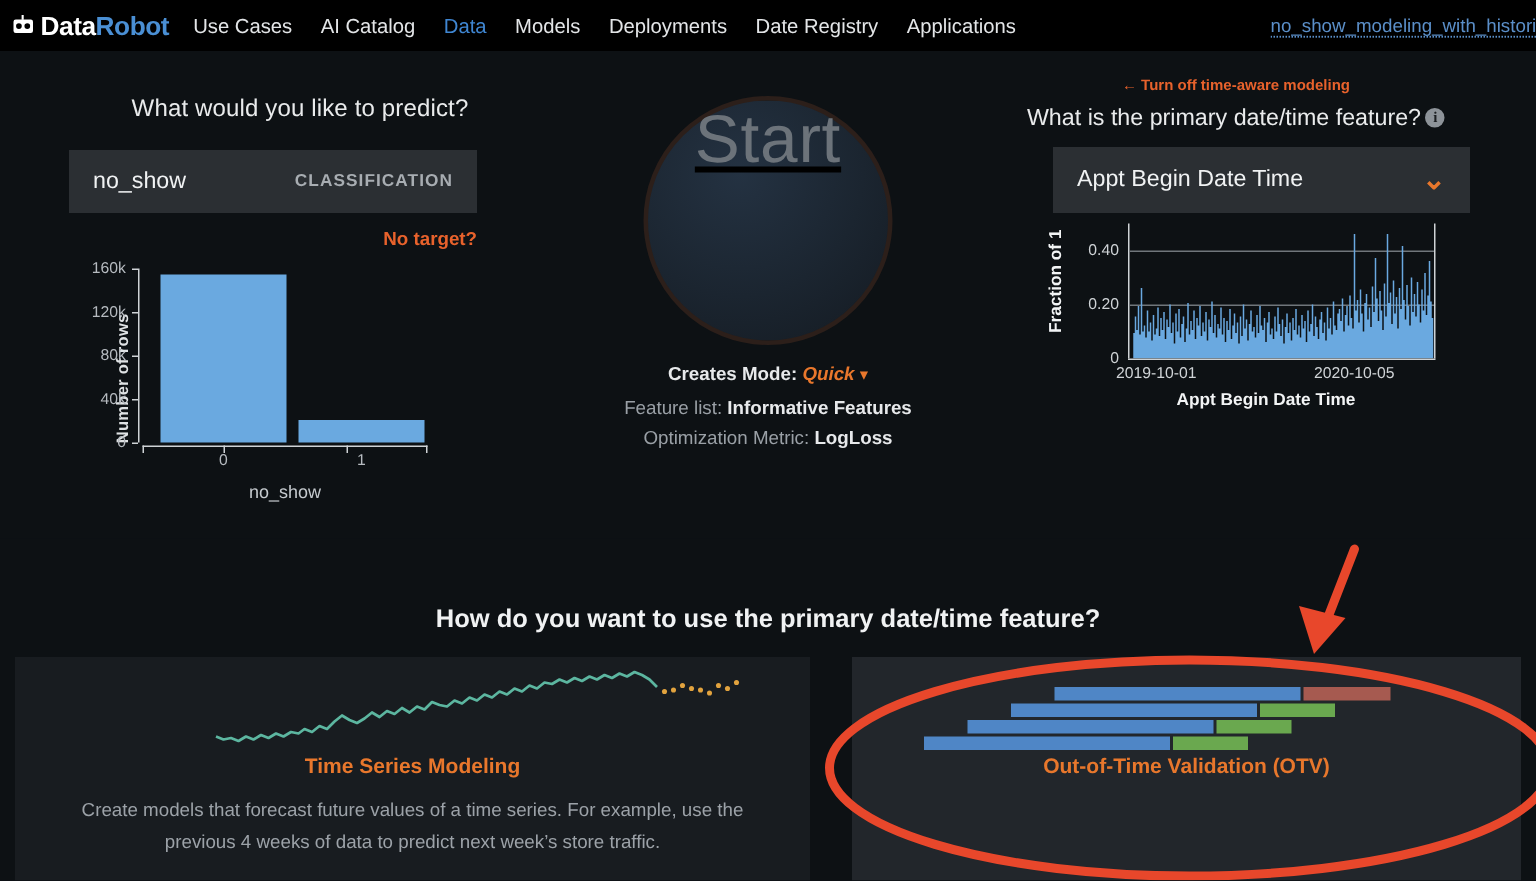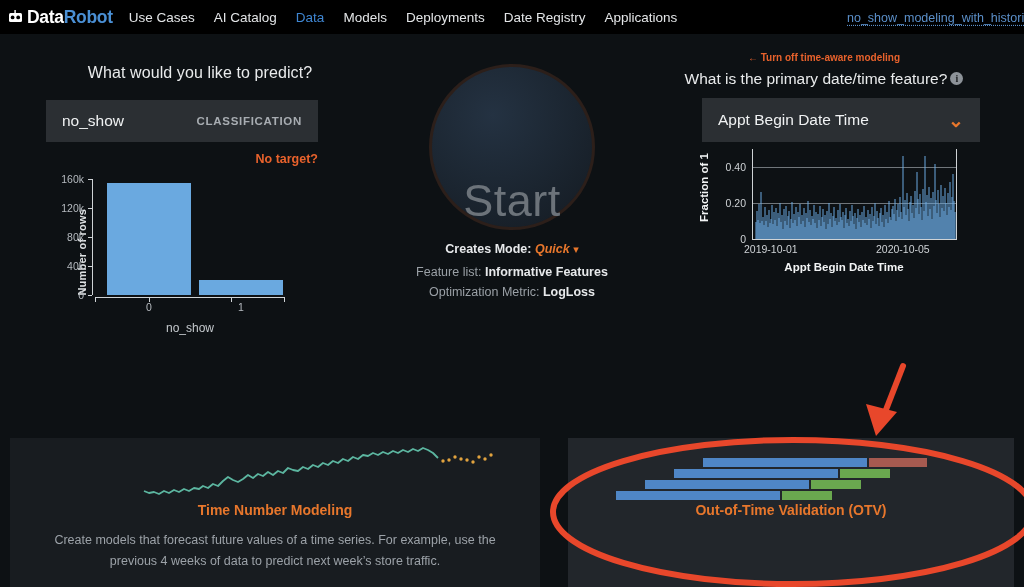--- a/index.html
+++ b/index.html
@@ -83,21 +83,21 @@
     color: #c5cace; font-size: 12px;
   }
 
   
   .col-center { position: absolute; left: 400px; top: 0; width: 224px; height: 325px; }
   .start-circle {
     position: absolute; left: 29px; top: 30px; width: 166px; height: 166px;
     border-radius: 50%;
     background: radial-gradient(circle at 38% 30%, #243242 0%, #1b2530 55%, #141a21 100%);
     border: 3px solid #2c1f1a;
-    display: flex; align-items: flex-end; justify-content: center; cursor: pointer;
+    display: flex; align-items: flex-start; justify-content: center; cursor: pointer; text-decoration: underline;
   }
   .start-circle span { color: #6c737a; font-size: 45px; font-weight: 300; letter-spacing: .5px; }
   .mm-row {
     position: absolute; left: 0; width: 224px; text-align: center; font-size: 12.5px;
   }
   .mm-row.r1 { top: 208px; }
   .mm-row.r2 { top: 231px; }
   .mm-row.r3 { top: 251px; }
   .mm-key { color: #e7e9eb; font-weight: bold; }
   .mm-key.dim { color: #9aa0a6; font-weight: normal; }
@@ -297,41 +297,42 @@
           </svg>
         </div>
         <div class="ts-base"></div>
         <span class="ts-xtick" style="left:50px">2019-10-01</span>
         <span class="ts-xtick" style="left:182px">2020-10-05</span>
         <div class="ts-xlabel">Appt Begin Date Time</div>
       </div>
     </div>
   </div>
 
+  <div class="section-title">How do you want to use the primary date/time feature?</div>
 
   <div class="cards">
 
     <div class="card left">
       <div class="card-art">
         <svg width="530" height="56" viewBox="0 0 530 56">
           <polyline fill="none" stroke="#5cb6a0" stroke-width="1.8" stroke-linejoin="round" points="134,47 139,49 144,48 149,50 154,47 159,49 164,46 169,48 174,45 179,47 184,44 189,45 193,42 198,44 203,40 208,42 213,37 218,33 223,36 228,38 233,35 238,31 243,34 248,30 253,32 258,28 263,31 268,27 273,29 278,24 283,26 288,27 293,23 298,25 303,21 308,23 313,19 318,21 323,17 328,19 333,15 338,17 343,13 348,15 353,11 358,12 363,9 368,11 373,8 378,10 383,7 388,9 393,6 398,8 403,5 408,7 413,4 418,6 423,9 428,14"></polyline>
           <g fill="#e2a33e">
             <circle cx="433" cy="17" r="1.7"></circle>
               <circle cx="439" cy="16" r="1.7"></circle>
             <circle cx="445" cy="13" r="1.7"></circle>
               <circle cx="451" cy="15" r="1.7"></circle>
             <circle cx="457" cy="16" r="1.7"></circle>
               <circle cx="463" cy="18" r="1.7"></circle>
             <circle cx="469" cy="13" r="1.7"></circle>
               <circle cx="475" cy="15" r="1.7"></circle>
             <circle cx="481" cy="11" r="1.7"></circle>
           </g>
         </svg>
       </div>
-      <div class="card-title">Time Number Modeling</div>
+      <div class="card-title">Time Series Modeling</div>
       <div class="card-desc">Create models that forecast future values of a time series. For example, use the previous 4 weeks of data to predict next week’s store traffic.</div>
     </div>
 
     <div class="card right">
       <div class="card-art">
         <div class="otv-bar" style="left:135px; top:14px; width:164px; background:#4f86c6;"></div>
         <div class="otv-bar" style="left:301px; top:14px; width:58px; background:#a65a50;"></div>
 
         <div class="otv-bar" style="left:106px; top:25px; width:164px; background:#4f86c6;"></div>
         <div class="otv-bar" style="left:272px; top:25px; width:50px; background:#6aa84f;"></div>

